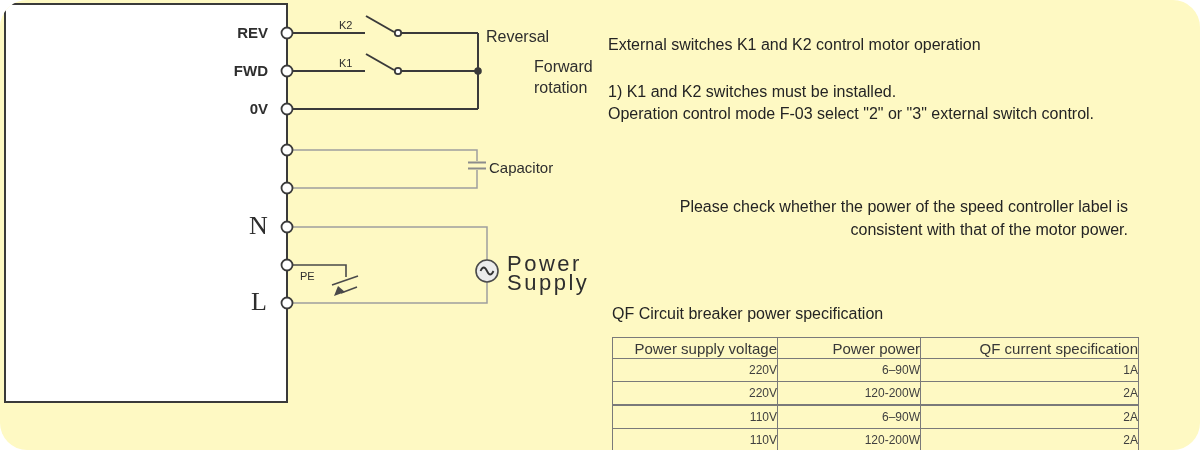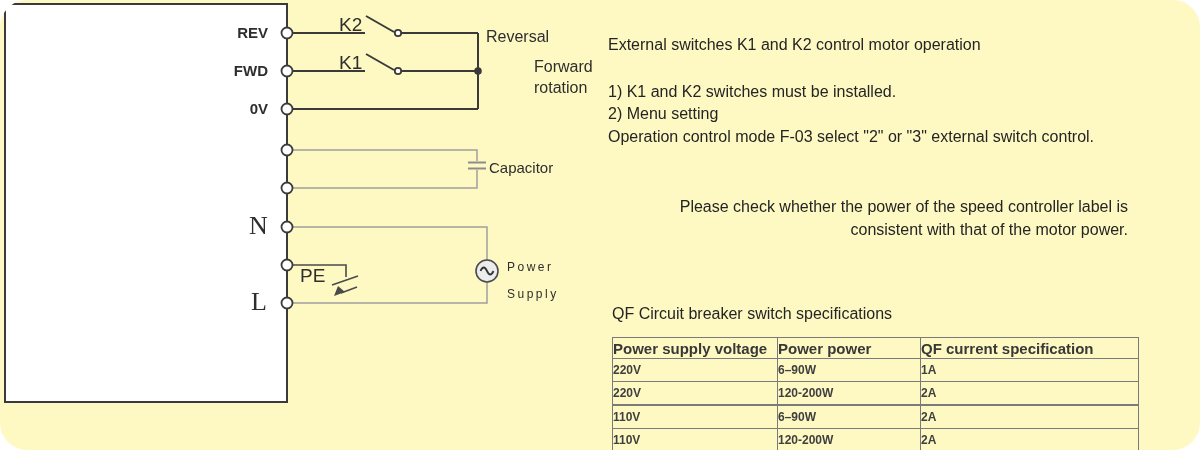--- a/index.html
+++ b/index.html
@@ -2,32 +2,32 @@
 <html><head>
 <meta charset="utf-8">
 <style>
   html,body{margin:0;padding:0;background:#fff;}
   #page{position:relative;width:1200px;height:450px;background:#fef9c3;overflow:hidden;
         font-family:"Liberation Sans",sans-serif;color:#262626;border-radius:27px;}
   .abs{position:absolute;}
   
   .term{font-weight:bold;font-size:15px;line-height:16px;color:#2e2e2e;text-align:right;}
   .serifterm{font-family:"Liberation Serif",serif;font-size:26px;line-height:26px;color:#2e2e2e;}
-  .small{font-size:19px;line-height:14px;color:#2e2e2e;}
+  .small{font-size:11px;line-height:14px;color:#2e2e2e;}
   .dlabel{font-size:16px;line-height:16px;color:#2e2e2e;}
   .wraplabel{font-size:16px;line-height:21px;color:#2e2e2e;}
   .cap{font-size:15px;line-height:16px;color:#2e2e2e;}
-  .ps{font-size:12px;line-height:27px;letter-spacing:2.5px;color:#2e2e2e;}
+  .ps{font-size:22px;line-height:19px;letter-spacing:2.5px;color:#2e2e2e;}
   
   .note{font-size:16px;line-height:22.4px;color:#242424;}
   .note2{font-size:16px;line-height:22.8px;color:#242424;}
   
   #qf-table{border-collapse:collapse;table-layout:fixed;width:526px;}
-  #qf-table td,#qf-table th{border:1px solid #7a7a7a;text-align:left;vertical-align:middle;
-       padding:0;font-weight:bold;overflow:hidden;white-space:nowrap;}
+  #qf-table td,#qf-table th{border:1px solid #7a7a7a;text-align:right;vertical-align:middle;
+       padding:0;font-weight:normal;overflow:hidden;white-space:nowrap;}
   #qf-table th{height:20px;font-size:15px;color:#383838;}
   #qf-table td{height:22px;font-size:12px;color:#3f3f3f;}
   #qf-table tr.group-divider td{border-bottom-width:2px;}
   svg{display:block;}
 </style>
 </head>
 <body>
 
 <div id="page">
 
@@ -98,27 +98,26 @@
 
   <div class="abs dlabel" style="left:486px;top:29px;">Reversal</div>
   <div class="abs wraplabel" style="left:490px;top:56px;width:76px;margin-left:44px;">Forward rotation</div>
   <div class="abs cap" style="left:489px;top:160px;">Capacitor</div>
   <div class="abs ps" style="left:507px;top:254px;width:84px;">Power Supply</div>
 
   <div class="abs note" style="left:608px;top:34px;">External switches K1 and K2 control motor operation</div>
 
   <div class="abs" style="left:608px;top:81px;width:512px;">
     <div class="note">1) K1 and K2 switches must be installed.</div>
-    <div class="note">2) Menu setting</div>
     <div class="note">Operation control mode F-03 select "2" or "3" external switch control.</div>
   </div>
 
   <div class="abs note2" style="left:608px;top:196px;width:520px;text-align:right;">Please check whether the power of the speed controller label is consistent with that of the motor power.</div>
 
-  <div class="abs note" style="left:612px;top:303px;">QF Circuit breaker switch specifications</div>
+  <div class="abs note" style="left:612px;top:303px;">QF Circuit breaker power specification</div>
 
   <table id="qf-table" class="abs" style="left:612px;top:337px;">
     <colgroup>
       <col style="width:165px">
         <col style="width:143px">
         <col style="width:218px">
     </colgroup>
     <thead>
       <tr>
         <th>Power supply voltage</th>

